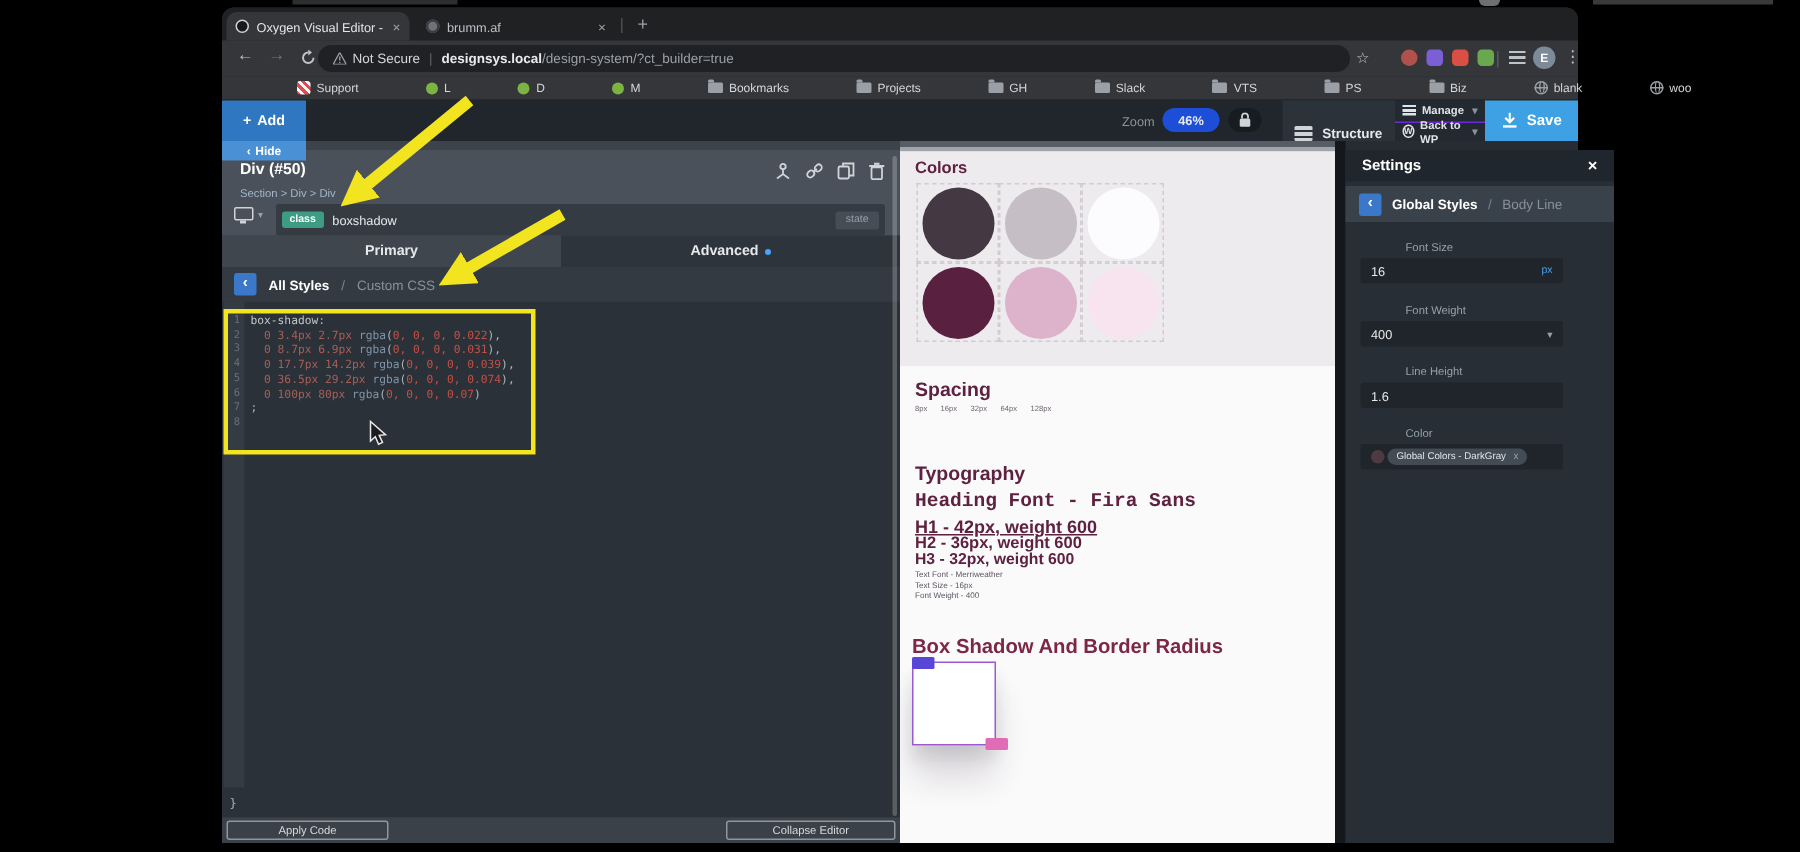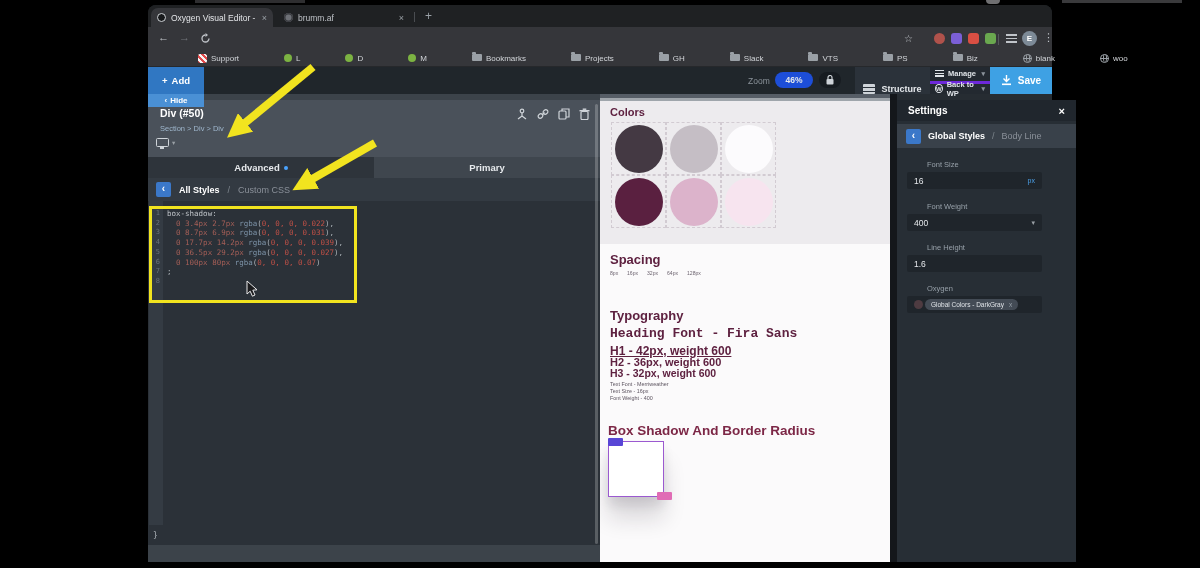--- a/index.html
+++ b/index.html
@@ -38,21 +38,21 @@
   .ext { width:11px; height:11px; border-radius:3px; display:inline-block; }
   .vdiv { position:absolute; left:850px; top:7px; width:1px; height:11px; background:#55585c; }
   .listic { position:absolute; left:858px; top:7px; width:11px; height:9px;
     background:linear-gradient(#c0c4c9 0 1.5px, transparent 1.5px 3.5px, #c0c4c9 3.5px 5px, transparent 5px 7px, #c0c4c9 7px 8.5px, transparent 8.5px); }
   .avatar { position:absolute; left:874px; top:4px; width:15px; height:15px; border-radius:50%;
     background:#7d8a97; color:#fff; font-size:8px; font-weight:bold; text-align:center; line-height:15px; }
   .dots { position:absolute; left:895px; top:4px; color:#c0c4c9; font-size:11px; }
   
   .bmbar { position:absolute; left:0; top:46px; width:100%; height:16px; background:#35363a;
     display:flex; align-items:center; padding-left:18px; gap:13px; border-bottom:1px solid #26282b; }
-  .bm-item { display:flex; gap:4px; font-size:8px; color:#d3d6da; white-space:nowrap;padding-left:32px; }
+  .bm-item { display:flex; align-items:center; gap:4px; font-size:8px; color:#d3d6da; white-space:nowrap;padding-left:32px; }
   .bm-ic { display:inline-block; }
   .bm-ic.folder { width:10px; height:7px; background:#9aa0a6; border-radius:1px; position:relative; }
   .bm-ic.folder::before { content:''; position:absolute; top:-2px; left:0; width:4px; height:2px;
     background:#9aa0a6; border-radius:1px 1px 0 0; }
   .bm-ic.dot { width:8px; height:8px; border-radius:50%; background:#7cb342; }
   .bm-ic.globe { width:9px; height:9px; border-radius:50%; border:1px solid #9aa0a6; position:relative; }
   .bm-ic.globe::before { content:''; position:absolute; left:2.5px; top:-1px; width:2px; height:8px;
     border-left:1px solid #9aa0a6; border-right:1px solid #9aa0a6; border-radius:50%; }
   .bm-ic.globe::after { content:''; position:absolute; left:-1px; top:3px; width:9px; height:1px; background:#9aa0a6; }
   .bm-ic.brand { width:9px; height:9px; border-radius:2px;
@@ -69,21 +69,21 @@
   .zoompill { position:absolute; left:627px; top:5px; width:38px; height:16px; background:#1d4ed8;
     border-radius:8px; color:#e6e9ec; font-size:8.5px; font-weight:bold; text-align:center; line-height:16px; }
   .lockpill { position:absolute; left:671px; top:5px; width:22px; height:16px; background:#171c21;
     border-radius:8px; display:flex; align-items:center; justify-content:center; }
   .structbtn { position:absolute; left:707px; top:0; width:75px; height:27px; background:#2b323a;
     display:flex; align-items:flex-end; justify-content:center; gap:6px; color:#e6e9ec; font-size:9px; font-weight:bold; }
   .bars { width:12px; height:10px;
     background:linear-gradient(#cfd4d9 0 2.5px, transparent 2.5px 4px, #cfd4d9 4px 6.5px, transparent 6.5px 8px, #cfd4d9 8px 10px); border-radius:1px; }
   .wpstack { position:absolute; left:782px; top:0; width:60px; height:27px; background:#232930; color:#dfe3e7; }
   .wprow { height:13.5px; display:flex; align-items:center; padding:0 5px; gap:4px; font-size:7.5px; font-weight:bold; }
-  .wprow + .wprow { border-top:3px solid #6d28d9; }
+  .wprow + .wprow { border-top:1px solid #6d28d9; }
   .wprow .chev { margin-left:auto; color:#8b939b; font-size:7px; }
   .wpic { width:9px; height:9px; border-radius:50%; border:1px solid #dfe3e7; font-size:6px; line-height:8px;
     text-align:center; }
   .wpic::before { content:'W'; }
   .manic { width:9px; height:7px;
     background:linear-gradient(#dfe3e7 0 1.5px, transparent 1.5px 3px, #dfe3e7 3px 4.5px, transparent 4.5px 5.5px, #dfe3e7 5.5px 7px); }
   .savebtn { position:absolute; left:842px; top:0; width:62px; height:27px; background:#3ea1e4; color:#fff;
     font-size:10px; font-weight:bold; display:flex; align-items:center; justify-content:center; gap:6px; }
 
   
@@ -161,21 +161,21 @@
 
   
   .gapstrip { position:absolute; left:742px; top:27px; width:7px; height:468px; background:#14171b; }
   .settings { position:absolute; left:749px; top:33px; width:179px; height:462px; background:#272e35; }
   .st-head { position:absolute; left:0; top:0; width:100%; height:21px; background:#20262d;
     display:flex; align-items:center; padding:0 11px; }
   .st-title { font-size:10px; font-weight:bold; color:#fff; }
   .st-close { margin-left:auto; color:#fff; font-size:11px; font-weight:bold; }
   .st-bc { position:absolute; left:0; top:24px; width:100%; height:24px; background:#39414a;
     display:flex; align-items:center; gap:7px; padding-left:9px; }
-  .st-label { position:absolute; left:2px; font-size:7.5px; color:#97a0a9;padding-left:28px; }
+  .st-label { position:absolute; left:12px; font-size:7.5px; color:#97a0a9;padding-left:28px; }
   .st-input { position:absolute; left:10px; width:135px; height:17px; background:#1f252b; border-radius:2px;
     display:flex; align-items:center; padding:0 7px; color:#e6e9ec; font-size:8.5px; }
   .st-unit { margin-left:auto; color:#4ba0e8; font-size:7px; }
   .st-chev { margin-left:auto; color:#9aa0a6; font-size:7px; }
   .chip { margin-left:2px; background:#434b55; border-radius:7px; padding:2px 6px; color:#dfe3e7;
     font-size:6.5px; display:flex; gap:5px; align-items:center; }
   .chip .x { color:#97a0a9; }
   .csw { width:9px; height:9px; border-radius:50%; background:#4e3b41; flex:0 0 auto; }
 
   
@@ -211,20 +211,31 @@
       <div class="newtab" style="left:277px;">+</div>
     </div>
 
     <div class="addrbar">
       <span class="navic" style="left:10px;">←</span>
       <span class="navic dim" style="left:31px;">→</span>
       <svg class="navic" style="left:52px;top:6px;" width="11" height="11" viewBox="0 0 11 11">
         <path d="M9 5.5 A3.5 3.5 0 1 1 5.5 2" fill="none" stroke="#c0c4c9" stroke-width="1.3"></path>
         <path d="M5.5 0 L8 2 L5.5 4 Z" fill="#c0c4c9"></path>
       </svg>
+      <div class="omnibox">
+        <svg width="9" height="8" viewBox="0 0 10 9" style="margin-right:4px;">
+          <path d="M5 0 L10 9 L0 9 Z" fill="none" stroke="#9aa0a6" stroke-width="1"></path>
+          <rect x="4.5" y="3" width="1" height="3" fill="#9aa0a6"></rect>
+            <rect x="4.5" y="7" width="1" height="1" fill="#9aa0a6"></rect>
+        </svg>
+        <span class="sec">Not Secure</span>
+        <span class="div">|</span>
+        <span class="dom">designsys.local</span>
+        <span class="pth">/design-system/?ct_builder=true</span>
+      </div>
       <span class="star">☆</span>
       <div class="extrow">
           <span class="ext" style="background: rgb(176, 82, 75); border-radius: 50%;"></span>
           <span class="ext" style="background: rgb(123, 95, 214);"></span>
           <span class="ext" style="background: rgb(217, 79, 67);"></span>
           <span class="ext" style="background: rgb(106, 168, 79);"></span>
         </div>
       <div class="vdiv"></div>
       <div class="listic"></div>
       <div class="avatar">E</div>
@@ -351,28 +362,33 @@
             <svg width="11" height="12" viewBox="0 0 11 12">
               <rect x="2" y="3.5" width="7" height="8" rx="1" fill="none" stroke="#cfd4d9" stroke-width="1.2"></rect>
               <rect x="0.5" y="2" width="10" height="1.4" fill="#cfd4d9"></rect>
               <rect x="3.7" y="0.5" width="3.6" height="1.4" fill="#cfd4d9"></rect>
             </svg>
           </div>
           <div class="devsel">
             <span class="monitor"></span>
             <span class="devchev">▾</span>
           </div>
+          <div class="classbox">
+            <span class="classchip">class</span>
+            <span class="classval">boxshadow</span>
+            <span class="statechip">state</span>
+          </div>
         </div>
         <div class="lp-tabs">
+          <div class="lp-tab primary">
+            <span>Primary</span>
+          </div>
           <div class="lp-tab advanced">
             <span>Advanced</span>
             <span class="bluedot"></span>
-          </div>
-          <div class="lp-tab primary">
-            <span>Primary</span>
           </div>
         </div>
         <div class="stylesbc">
           <span class="backsq">‹</span>
           <span class="bc-all">All Styles</span>
           <span class="bc-sep">/</span>
           <span class="bc-cur">Custom CSS</span>
         </div>
         <div class="codearea">
           <div class="gutter" id="code-gutter">
@@ -383,26 +399,30 @@
               <div class="gut-n">5</div>
               <div class="gut-n">6</div>
               <div class="gut-n">7</div>
               <div class="gut-n">8</div>
             </div>
           <div class="codelines" id="code-lines">
               <div class="cl"><span class="tk-prop">box-shadow</span><span class="tk-pu">:</span></div>
               <div class="cl"><span class="tk-pu">  </span><span class="tk-nm">0 3.4px 2.7px</span><span class="tk-pu"> </span><span class="tk-fn">rgba</span><span class="tk-pu">(</span><span class="tk-vl">0, 0, 0, 0.022</span><span class="tk-pu">),</span></div>
               <div class="cl"><span class="tk-pu">  </span><span class="tk-nm">0 8.7px 6.9px</span><span class="tk-pu"> </span><span class="tk-fn">rgba</span><span class="tk-pu">(</span><span class="tk-vl">0, 0, 0, 0.031</span><span class="tk-pu">),</span></div>
               <div class="cl"><span class="tk-pu">  </span><span class="tk-nm">0 17.7px 14.2px</span><span class="tk-pu"> </span><span class="tk-fn">rgba</span><span class="tk-pu">(</span><span class="tk-vl">0, 0, 0, 0.039</span><span class="tk-pu">),</span></div>
-              <div class="cl"><span class="tk-pu">  </span><span class="tk-nm">0 36.5px 29.2px</span><span class="tk-pu"> </span><span class="tk-fn">rgba</span><span class="tk-pu">(</span><span class="tk-vl">0, 0, 0, 0.027</span><span class="tk-pu">),</span></div>
+              <div class="cl"><span class="tk-pu">  </span><span class="tk-nm">0 36.5px 29.2px</span><span class="tk-pu"> </span><span class="tk-fn">rgba</span><span class="tk-pu">(</span><span class="tk-vl">0, 0, 0, 0.074</span><span class="tk-pu">),</span></div>
               <div class="cl"><span class="tk-pu">  </span><span class="tk-nm">0 100px 80px</span><span class="tk-pu"> </span><span class="tk-fn">rgba</span><span class="tk-pu">(</span><span class="tk-vl">0, 0, 0, 0.07</span><span class="tk-pu">)</span></div>
               <div class="cl"><span class="tk-pu">;</span></div>
               <div class="cl"></div>
             </div>
           <div class="closebrace">}</div>
+        </div>
+        <div class="lp-bottom">
+          <div class="lp-btn" style="left:3px;width:108px;">Apply Code</div>
+          <div class="lp-btn" style="left:336px;width:113px;">Collapse Editor</div>
         </div>
         <div class="lp-scroll"></div>
       </div>
 
       <div class="preview">
         <div class="pv-topstrip"></div>
         <div class="pv-topstrip2"></div>
         <div class="pv-colorsec"></div>
         <div class="pv-h pv-colors-title">Colors</div>
         <div class="swgrid" id="swgrid">
@@ -467,21 +487,21 @@
         </div>
         <div class="st-label" style="top:102px;">Font Weight</div>
         <div class="st-input" style="top:114px;">
           <span>400</span>
           <span class="st-chev">▾</span>
         </div>
         <div class="st-label" style="top:143px;">Line Height</div>
         <div class="st-input" style="top:155px;">
           <span>1.6</span>
         </div>
-        <div class="st-label" style="top:184px;">Oxygen</div>
+        <div class="st-label" style="top:184px;">Color</div>
         <div class="st-input" style="top:196px;">
           <span class="csw"></span>
           <span class="chip">
             <span>Global Colors - DarkGray</span>
             <span class="x">x</span>
           </span>
         </div>
       </div>
 
     </div>

